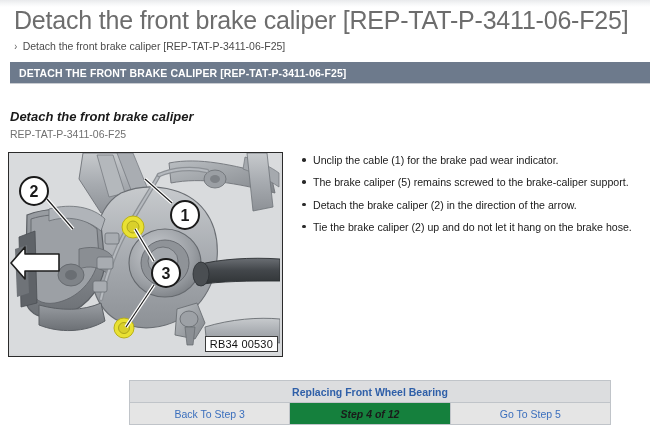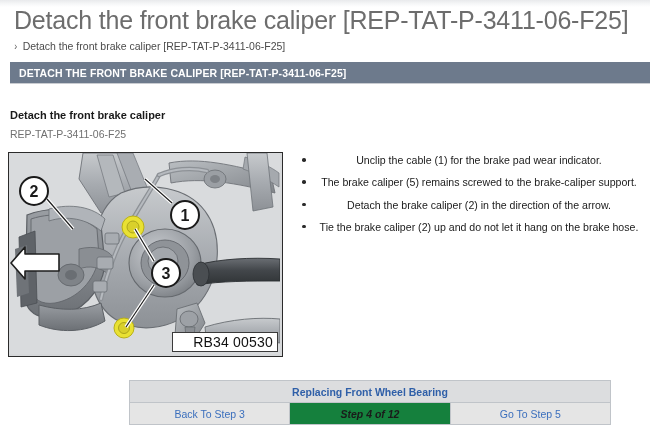--- a/index.html
+++ b/index.html
@@ -78,24 +78,25 @@
     letter-spacing: 0.1px;
     padding-left: 9px;
     white-space: nowrap;
   }
 
   
   .content-heading {
     position: absolute;
     top: 109px;
     left: 10px;
-    font-size: 11px;
+    font-size: 13px;
     font-weight: bold;
     color: #1a1a1a;
     white-space: nowrap;
+    font-style: italic;
   }
   .content-subheading {
     position: absolute;
     top: 128px;
     left: 10px;
     font-size: 10.5px;
     color: #707070;
     white-space: nowrap;
   }
 
@@ -111,23 +112,23 @@
     overflow: hidden;
   }
   .figure svg { display: block; }
 
   .fig-caption {
     position: absolute;
     right: 4px;
     bottom: 4px;
     background: #ffffff;
     border: 1px solid #3a3a3a;
-    font-size: 14px;
+    font-size: 11px;
     color: #111;
-    padding: 1px 4px 1px 20px;
+    padding: 1px 4px 1px 4px;
     letter-spacing: 0.2px;
     font-family: "Liberation Sans", sans-serif;
   }
 
   
   .steps-list {
     position: absolute;
     top: 153px;
     left: 301px;
     width: 344px;
@@ -136,21 +137,20 @@
     list-style: none;
   }
   .steps-list li {
     position: relative;
     font-size: 10.6px;
     color: #1a1a1a;
     line-height: 1.35;
     padding-left: 12px;
     margin-bottom: 8px;
     white-space: nowrap;
-    text-align: center;
   }
   .steps-list li::before {
     content: "";
     position: absolute;
     left: 1px;
     top: 5px;
     width: 3.5px;
     height: 3.5px;
     border-radius: 50%;
     background: #2a2a2a;

